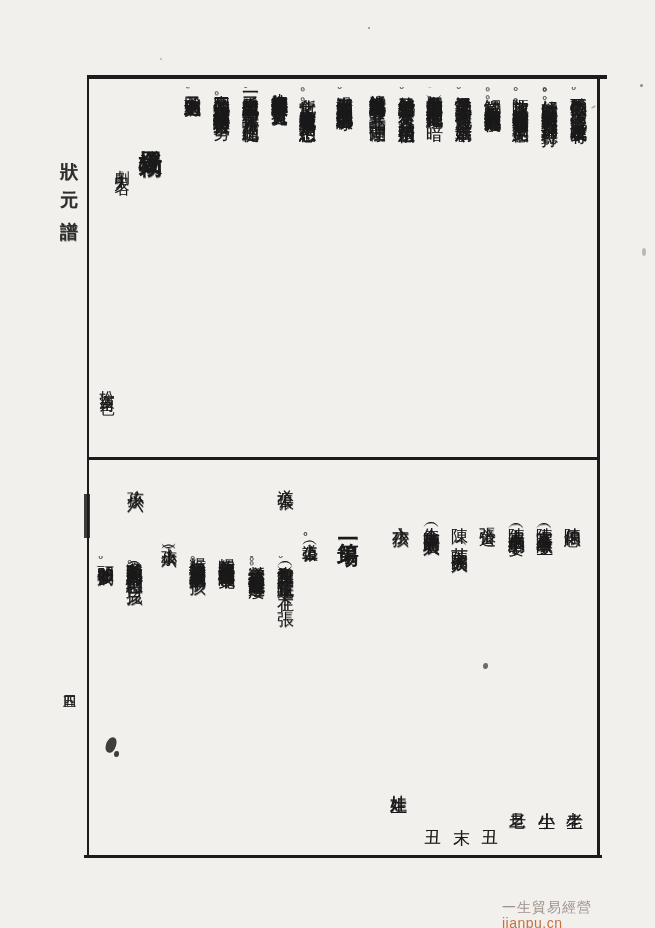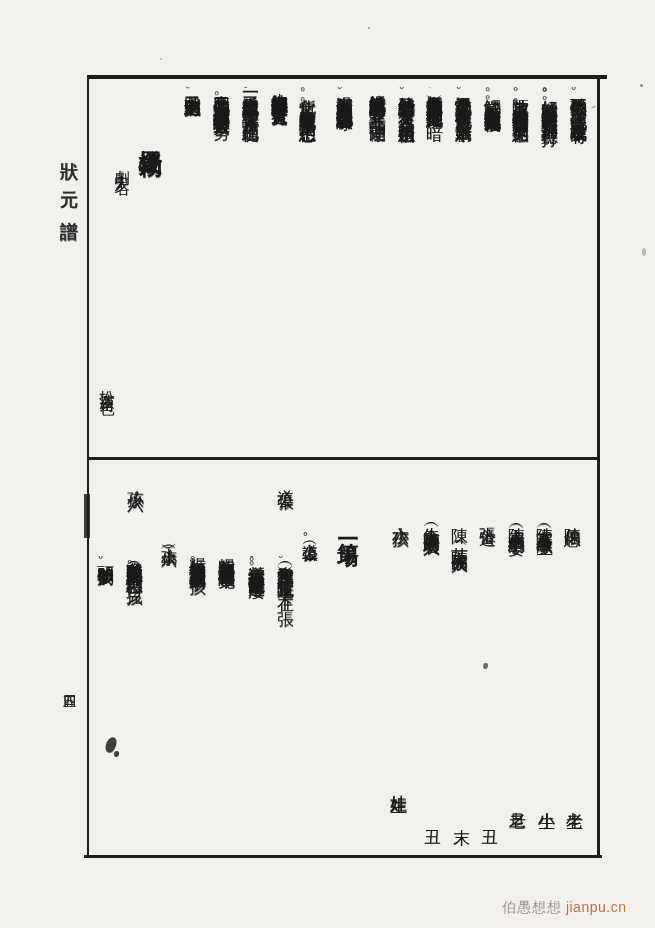--- a/index.html
+++ b/index.html
@@ -115,17 +115,17 @@
   <div class="inkblot" style="left:106px;top:737px;width:10px;height:16px;transform:rotate(14deg);"></div>
   <div class="inkblot" style="left:114px;top:751px;width:5px;height:6px;"></div>
   <div class="inkblot" style="left:483px;top:663px;width:5px;height:6px;opacity:0.65;"></div>
   <div class="speck" style="left:640px;top:84px;width:3px;height:3px;"></div>
   <div class="speck" style="left:642px;top:248px;width:4px;height:8px;opacity:0.55;"></div>
   <div class="speck" style="left:368px;top:27px;width:2px;height:2px;"></div>
   <div class="speck" style="left:160px;top:58px;width:2px;height:2px;opacity:0.6;"></div>
   <div class="speck" style="left:591px;top:106px;width:5px;height:2px;transform:rotate(-30deg);opacity:0.7;"></div>
 
   <div id="watermark">
-    <span class="wm-site">伯愚想想</span>
+    <span class="wm-site">一生貿易經營</span>
     <span class="wm-url">jianpu.cn</span>
   </div>
 
 </div>
 
 </body></html>

